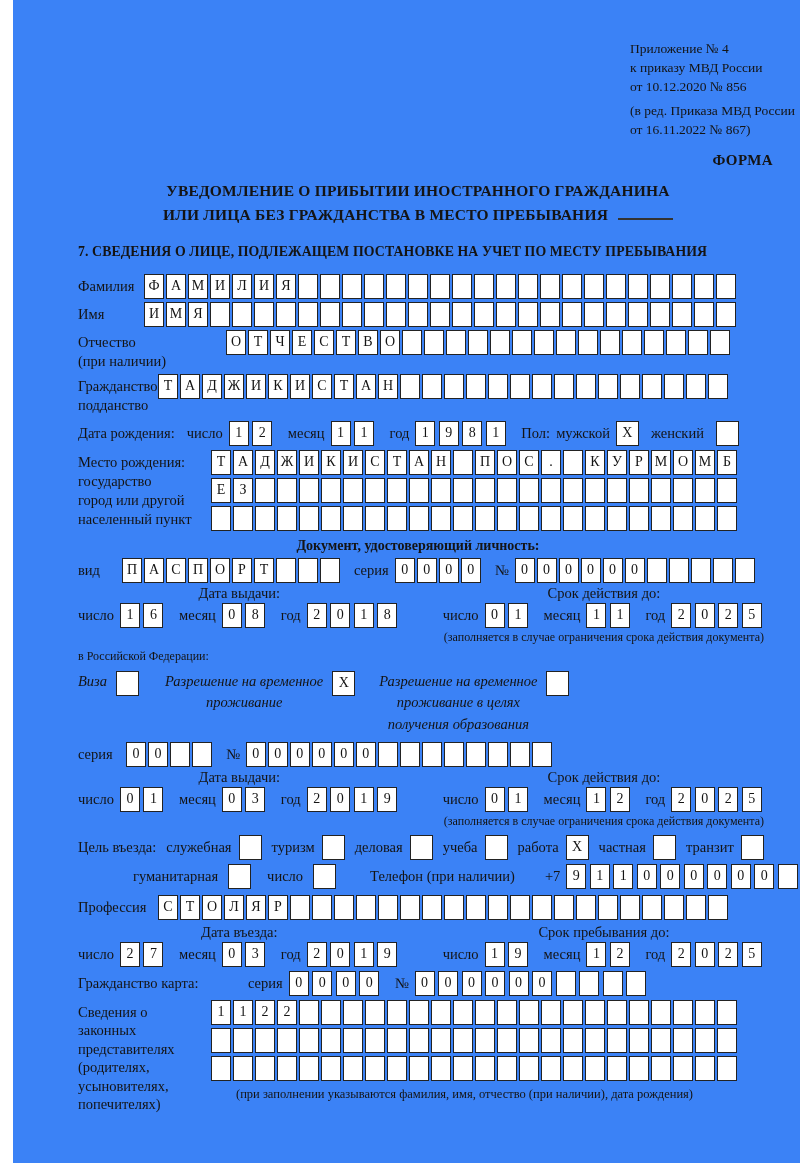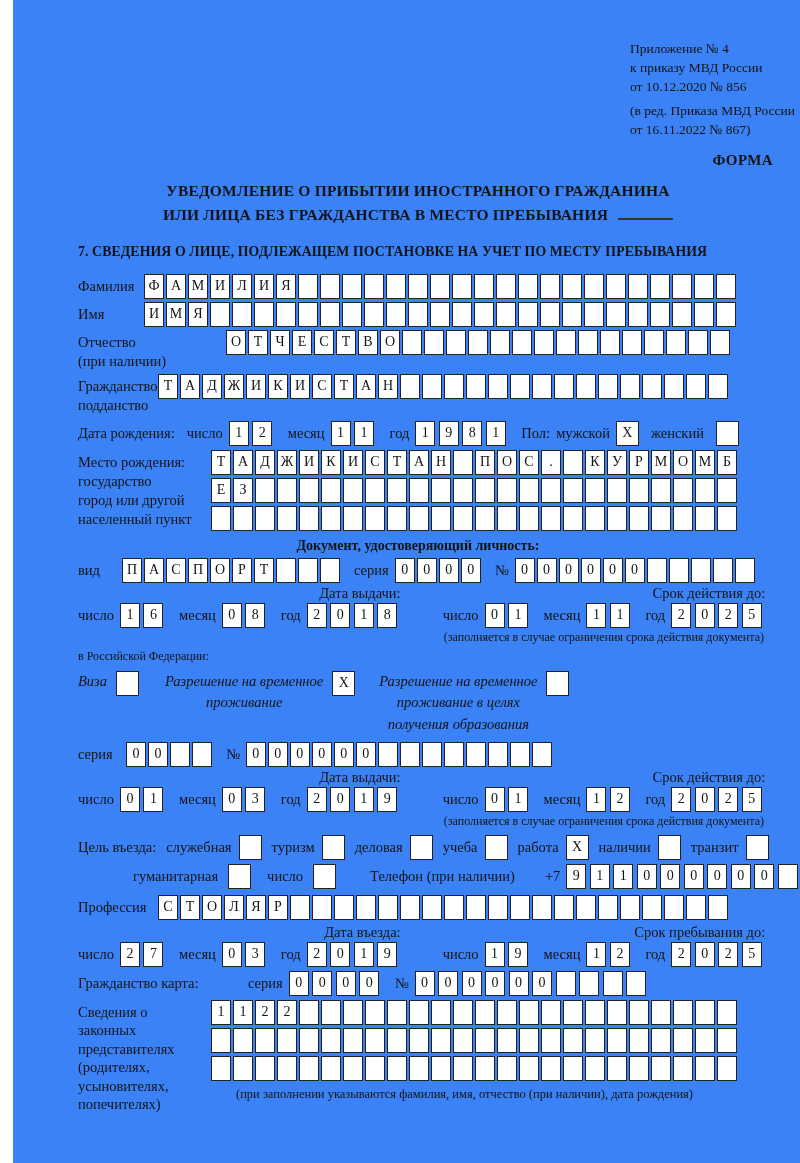--- a/index.html
+++ b/index.html
@@ -38,21 +38,21 @@
   .dc .cell{margin-right:3.5px;}
   .checkbox{
     display:inline-flex;align-items:center;justify-content:center;
     width:21px;height:23px;border:1.8px solid #222;font-size:14px;flex:0 0 auto;background:#fff;
   }
   .dl{font-size:14.5px;margin:0 6px 0 12px;flex:0 0 auto;}
   .dl.first{margin-left:0;}
   
   .dates{display:flex;align-items:flex-start;margin-top:2px;}
   .dblock{display:flex;flex-direction:column;}
-  .dblock .dtitle{text-align:right;font-size:14.5px;margin-bottom:1px;}
+  .dblock .dtitle{text-align:center;font-size:14.5px;margin-bottom:1px;}
   .dblock .dnums{display:flex;align-items:center;}
   .dblock.rgt{margin-left:42px;}
   .note{font-size:12px;margin-top:2px;text-align:center;}
   
   .cbrow{display:flex;align-items:flex-start;margin-top:5px;}
   .cbg{display:flex;align-items:flex-start;font-size:14.5px;}
   .cbg .cbt{line-height:1.5;font-style:italic;}
   .cbg .cbt.ctr{text-align:center;}
   .cbg .checkbox{margin-left:9px;}
   
@@ -541,21 +541,21 @@
     </span>
     <span class="opt">
       <span>учеба</span>
       <span class="checkbox"></span>
     </span>
     <span class="opt">
       <span>работа</span>
       <span class="checkbox">X</span>
     </span>
     <span class="opt">
-      <span>наличии</span>
+      <span>частная</span>
       <span class="checkbox"></span>
     </span>
     <span class="opt">
       <span>транзит</span>
       <span class="checkbox"></span>
     </span>
   </div>
 
   <div class="phone-row">
     <span class="indent55">гуманитарная</span>

